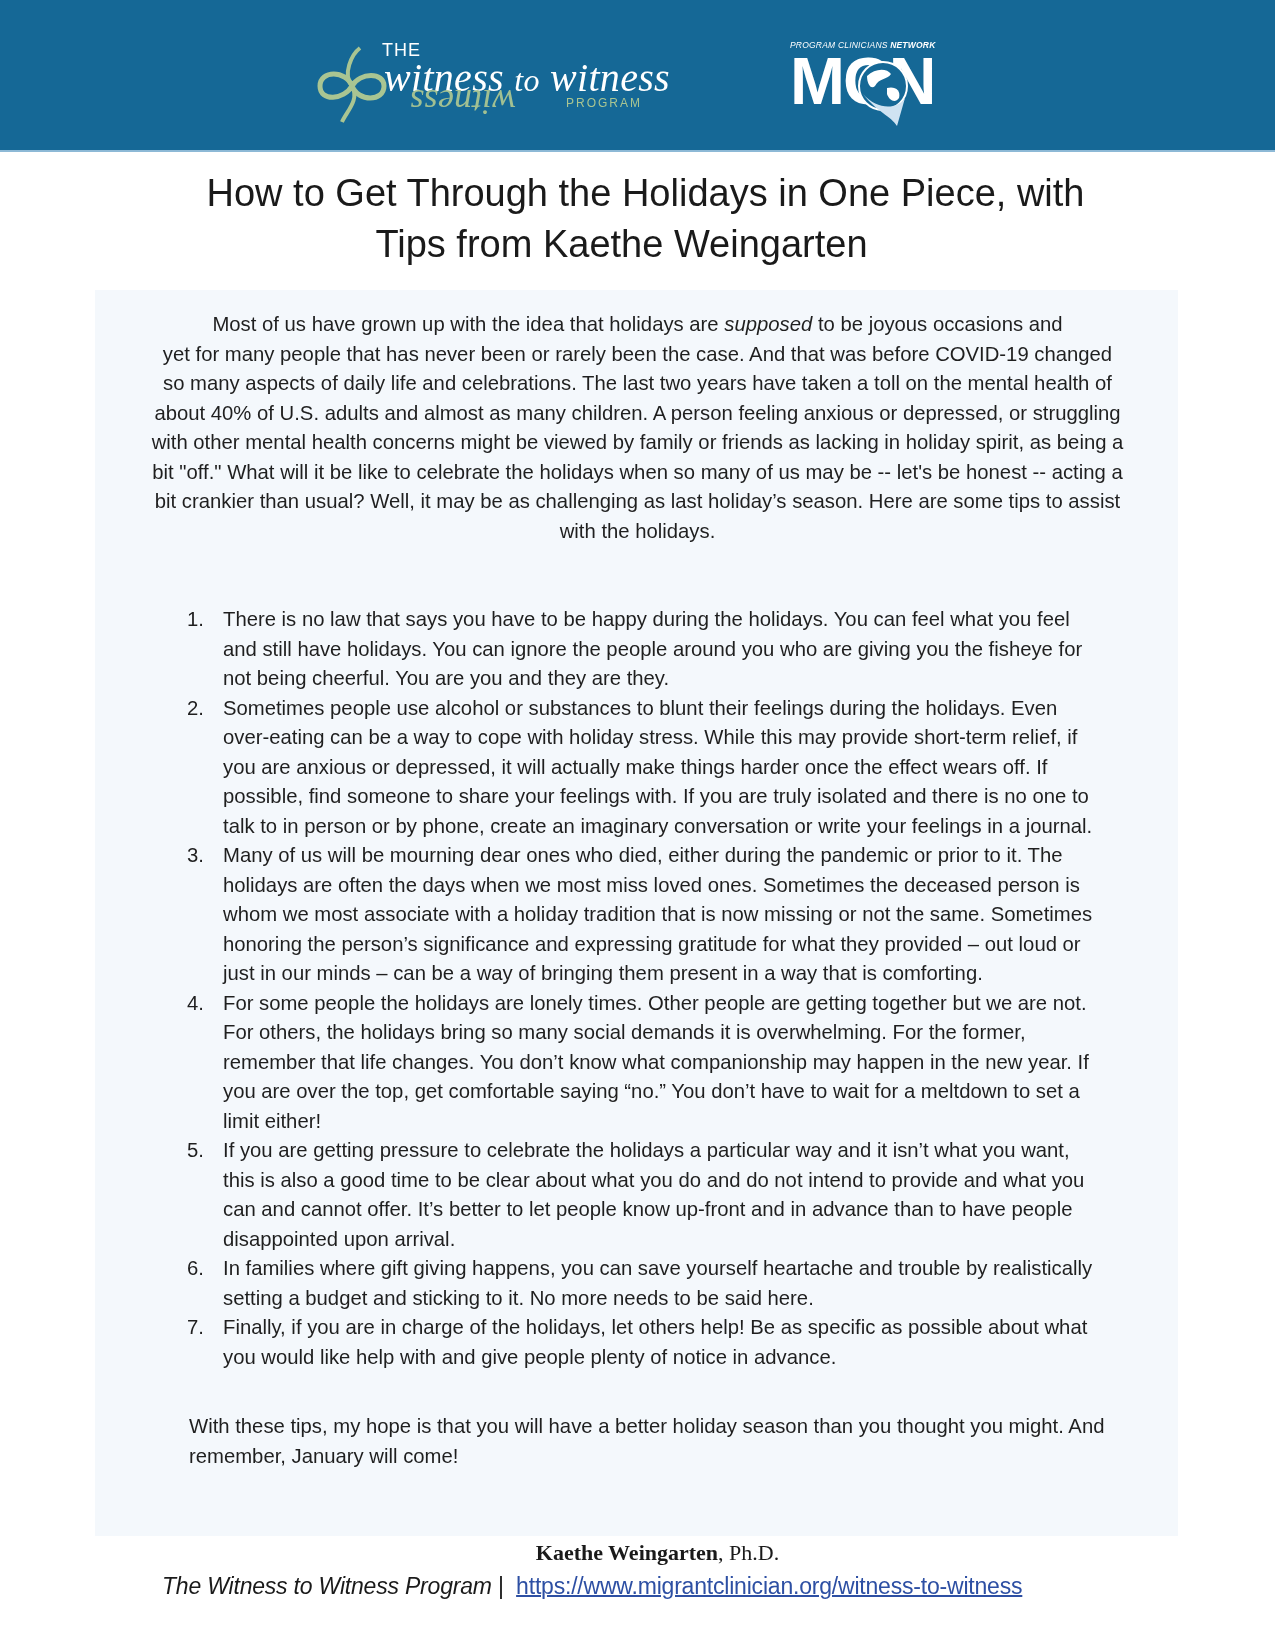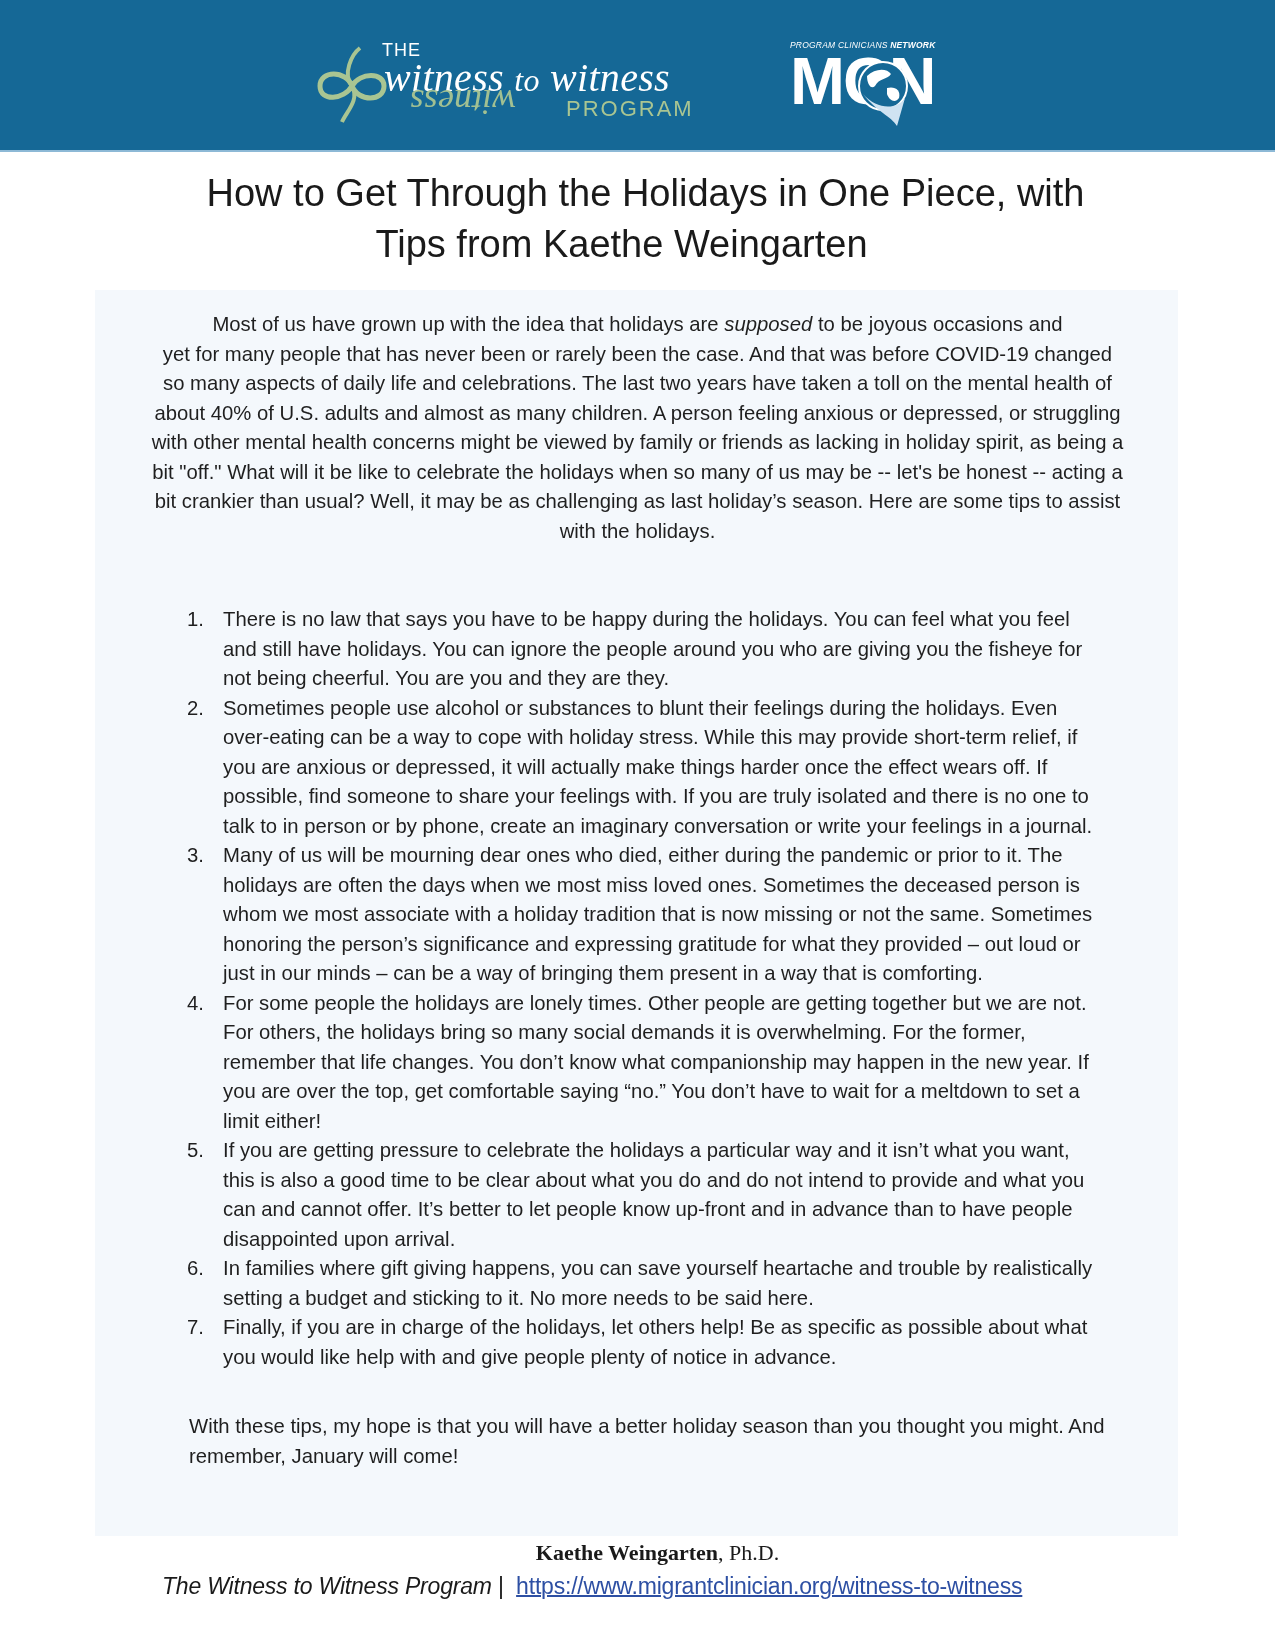--- a/index.html
+++ b/index.html
@@ -6,21 +6,21 @@
   body { width: 1275px; height: 1639px; position: relative; overflow: hidden; font-family: "Liberation Sans", "DejaVu Sans", sans-serif; color: #1e1e1e; }
 
   .banner { position: absolute; left: 0; top: 0; width: 1275px; height: 150px; background: #156896; border-bottom: 2px solid #8db9d6; }
 
   .w2w-logo { position: absolute; left: 312px; top: 36px; width: 430px; height: 100px; }
   .w2w-logo svg { position: absolute; left: 0; top: 8px; }
   .w2w-the { position: absolute; left: 70px; top: 4px; font-size: 18px; color: #ffffff; letter-spacing: 1px; font-family: "Liberation Sans", sans-serif; }
   .w2w-main { position: absolute; left: 72px; top: 18px; font-size: 40px; font-style: italic; color: #ffffff; font-family: "Liberation Serif", serif; white-space: nowrap; letter-spacing: 0.3px; }
   .w2w-main .to { font-size: 32px; }
   .w2w-mirror { position: absolute; left: 98px; top: 45px; font-size: 36px; font-style: italic; color: #a9c592; font-family: "Liberation Serif", serif; transform: scale(-1, -1); opacity: 0.95; }
-  .w2w-program { position: absolute; left: 254px; top: 60px; font-size: 22px; color: #a9c592; letter-spacing: 2px; font-family: "Liberation Sans", sans-serif; }
+  .w2w-program { position: absolute; left: 254px; top: 60px; font-size: 12px; color: #a9c592; letter-spacing: 2px; font-family: "Liberation Sans", sans-serif; }
 
   .mcn-logo { position: absolute; left: 790px; top: 38px; width: 180px; height: 95px; }
   .mcn-sub { position: absolute; left: 0; top: 2px; font-size: 8.5px; color: #ffffff; font-style: italic; letter-spacing: 0.2px; white-space: nowrap; }
   .mcn-sub b { font-weight: bold; }
   .mcn-letters { position: absolute; left: 0; top: 10px; font-size: 66px; font-weight: bold; color: #ffffff; font-family: "Liberation Sans", sans-serif; letter-spacing: -2px; line-height: 1; }
   .mcn-globe { position: absolute; left: 67px; top: 22px; }
 
   .title { position: absolute; left: 0; top: 168px; width: 1275px; text-align: center; font-size: 38px; line-height: 51px; color: #1a1a1a; font-family: "Liberation Sans", sans-serif; }
   .title .l1 { display: block; padding-left: 16px; }
   .title .l2 { display: block; padding-right: 32px; }

